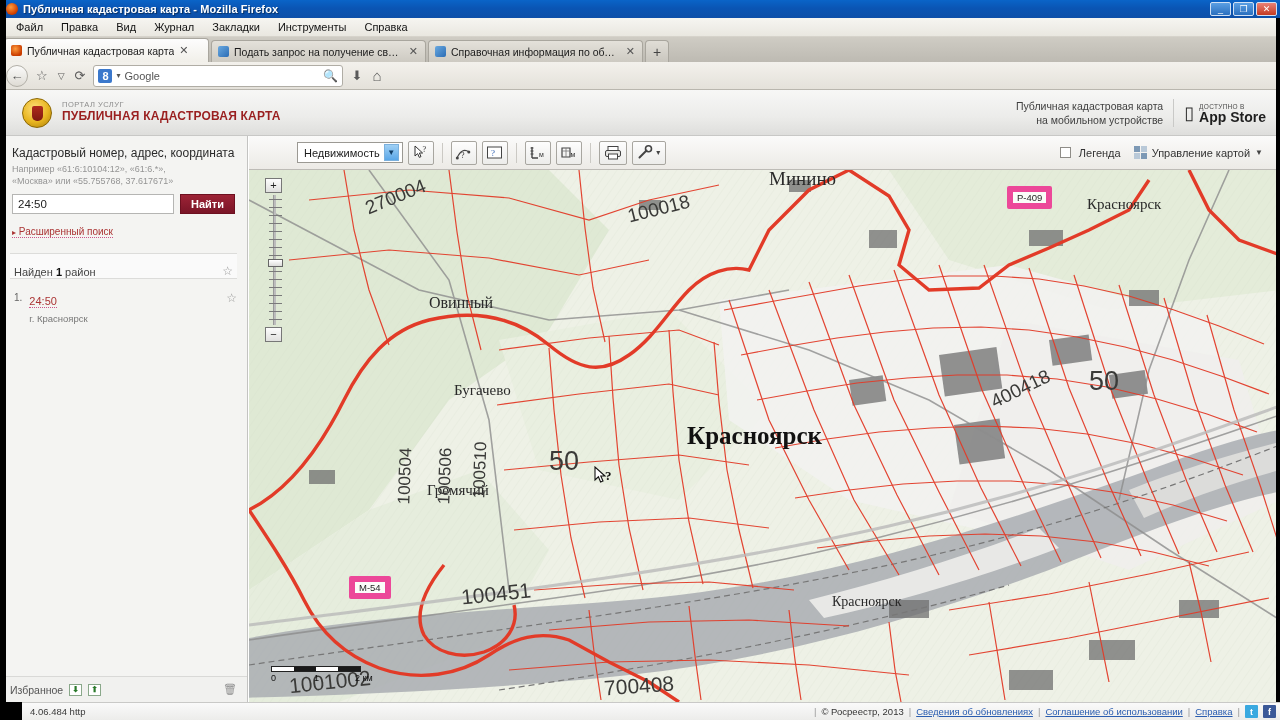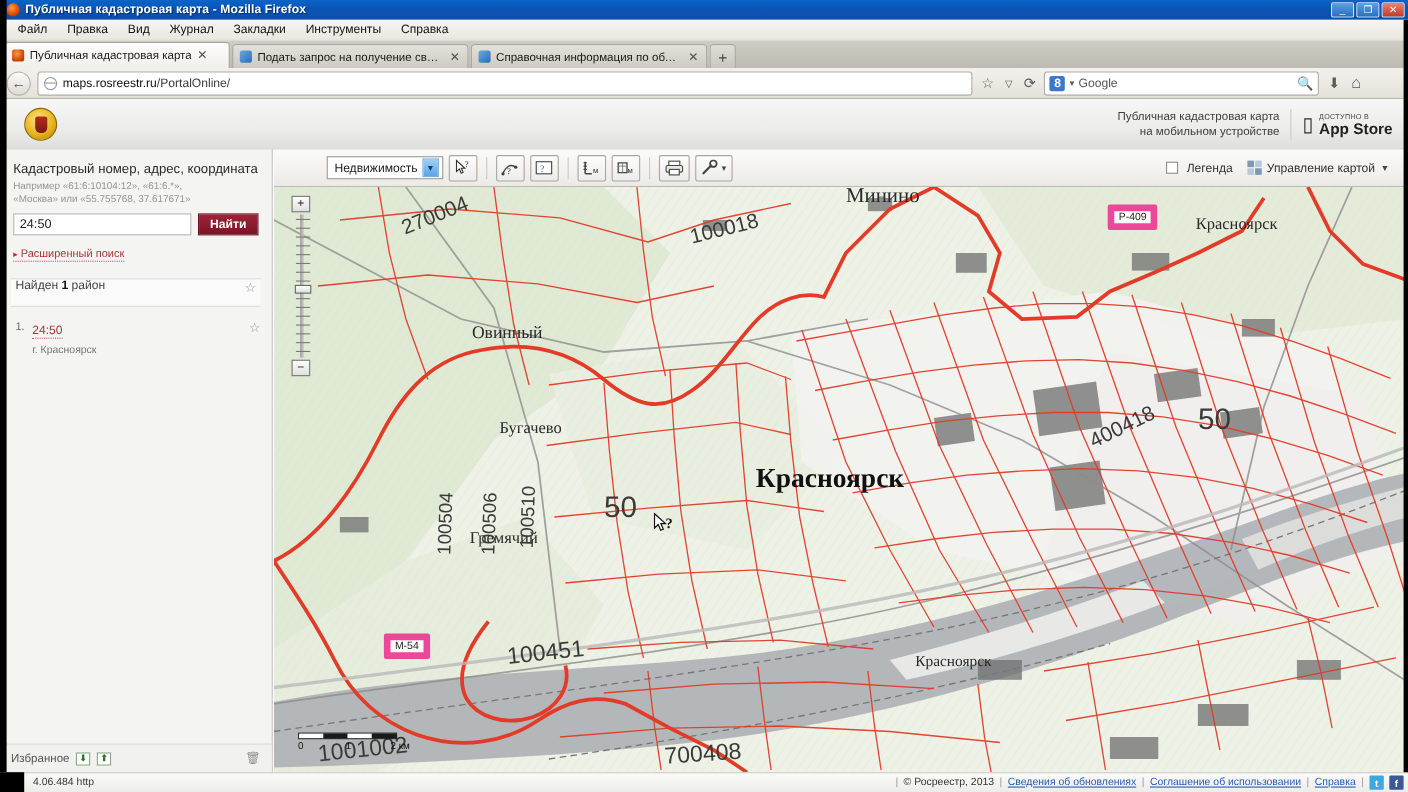--- a/index.html
+++ b/index.html
@@ -136,21 +136,21 @@
     width: 55px; height: 20px; border: 1px solid #6d1020;
     background: linear-gradient(to bottom,#9d2336,#7a1527);
     color: #fff; font-size: 11px; font-weight: bold;
     display: flex; align-items: center; justify-content: center;
   }
   .sb-adv { font-size: 10px; color: #a33; margin-top: 6px; border-bottom: 1px dotted #c58; display: inline-block; }
   .sb-adv .tri { font-size: 8px; }
 
   .results-head {
     margin: 8px 10px 0 10px; height: 26px; border-top: 1px solid #dcdcda;
-    border-bottom: 1px solid #dcdcda; display: flex; align-items: flex-start;
+    border-bottom: 1px solid #dcdcda; display: flex; align-items: flex-end;
     justify-content: space-between; padding: 0 4px; background: #fafafa;
   }
   .results-head .t { font-size: 11px; color: #444; }
   .results-head .t b { color: #111; }
   .star { font-size: 12px; color: #9a9a9a; }
   .result-item { display: flex; margin: 12px 10px 0 14px; gap: 7px; align-items: flex-start; }
   .ri-num { font-size: 10px; color: #666; padding-top: 1px; }
   .ri-body { flex: 1 1 auto; }
   .ri-link { font-size: 11px; color: #a33; border-bottom: 1px dotted #c58; display: inline-block; }
   .ri-sub { font-size: 9.5px; color: #777; margin-top: 4px; }
@@ -294,39 +294,39 @@
     <div class="tab" style="width:215px">
       <span class="favicon fav-blue"></span>
       <span class="label">Справочная информация по объектам ...</span>
       <span class="x">✕</span>
     </div>
     <div class="newtab">+</div>
   </div>
 
   <div class="navbar">
     <div class="backbtn">←</div>
-    <div class="urlbox">
-      <span class="globe"></span>
-      <span class="urltext"><span class="host">maps.rosreestr.ru</span><span>/PortalOnline/</span></span>
-    </div>
     <span class="nav-icon">☆</span>
     <span class="nav-icon" style="font-size:9px">▽</span>
     <span class="nav-icon">⟳</span>
     <div class="searchbox">
       <span class="g-badge">8</span>
       <span style="font-size:8px;color:#555">▾</span>
       <span class="search-label">Google</span>
       <span class="mag">🔍</span>
     </div>
     <span class="nav-icon">⬇</span>
     <span class="nav-icon" style="font-size:15px">⌂</span>
   </div>
 
   <div class="siteheader">
     <div class="crest"></div>
+    <div class="brand">
+      <div class="l1">ПОРТАЛ УСЛУГ</div>
+      <div class="l2">ПУБЛИЧНАЯ КАДАСТРОВАЯ КАРТА</div>
+    </div>
     <div class="promo">
       <div class="promo-text">
         <div>Публичная кадастровая карта</div>
         <div>на мобильном устройстве</div>
       </div>
       <div class="store">
         <span class="ico">▯</span>
         <span class="txt">
           <span class="t1" style="display:block">Доступно в</span>
           <span class="t2" style="display:block">App Store</span>

